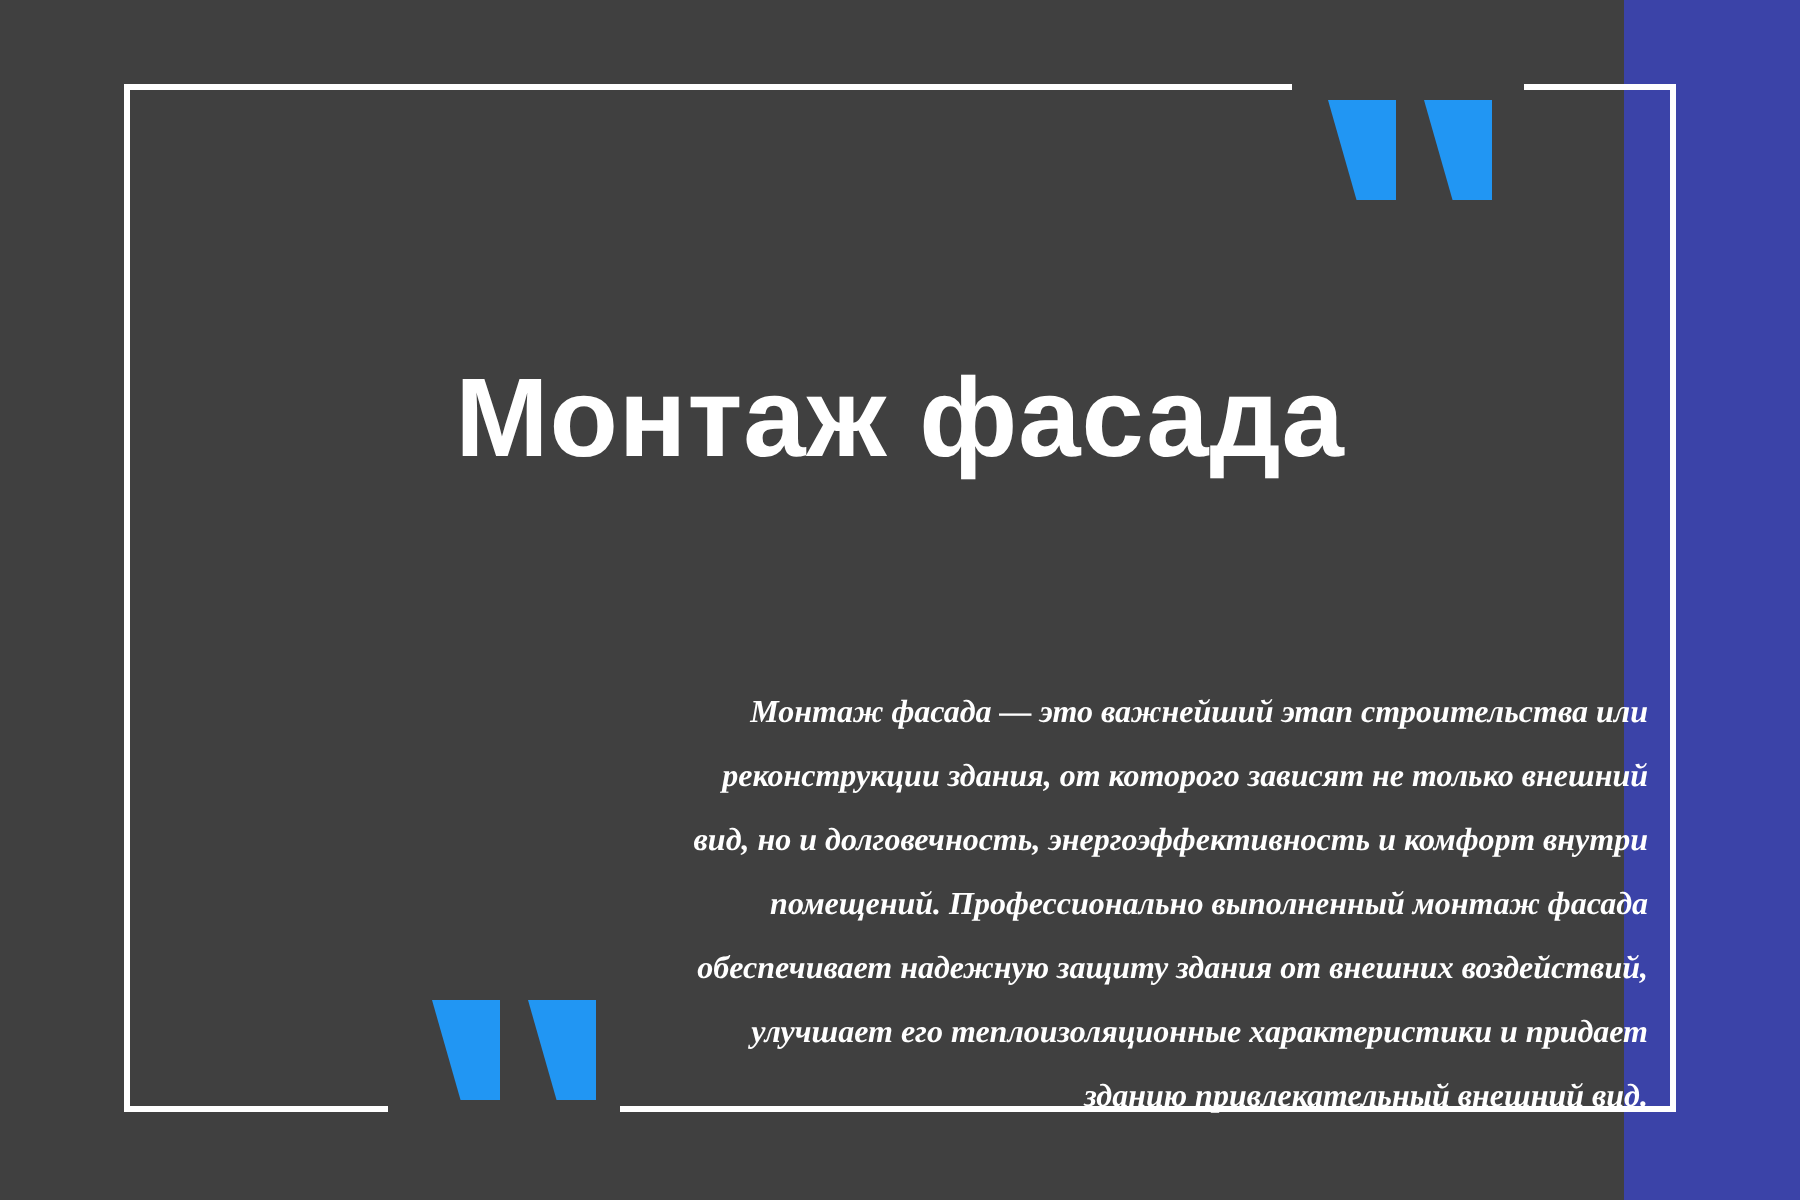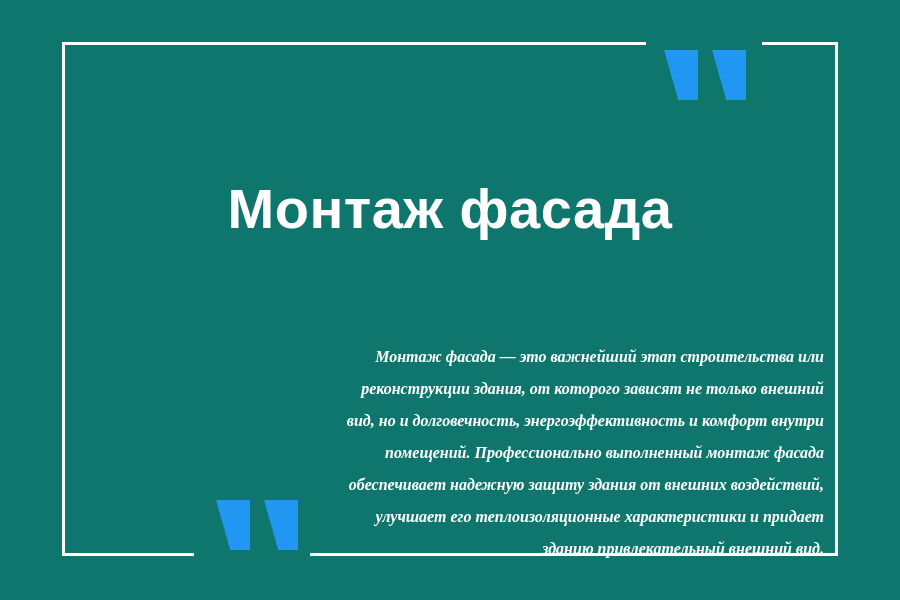--- a/index.html
+++ b/index.html
@@ -8,23 +8,23 @@
   }
   body {
     width: 900px;
     height: 600px;
     background: #3b43a8;
     font-family: "Liberation Sans", sans-serif;
     overflow: hidden;
   }
   .slide {
     position: relative;
-    width: 900px;
+    width: 812px;
     height: 600px;
-    background: #0f766e;
+    background: #404040;
     box-sizing: border-box;
   }
 
   
   .frame-line {
     position: absolute;
     background: #ffffff;
   }
   
   .frame-top-left  { left: 62px;  top: 42px;  width: 584px; height: 3px; }

